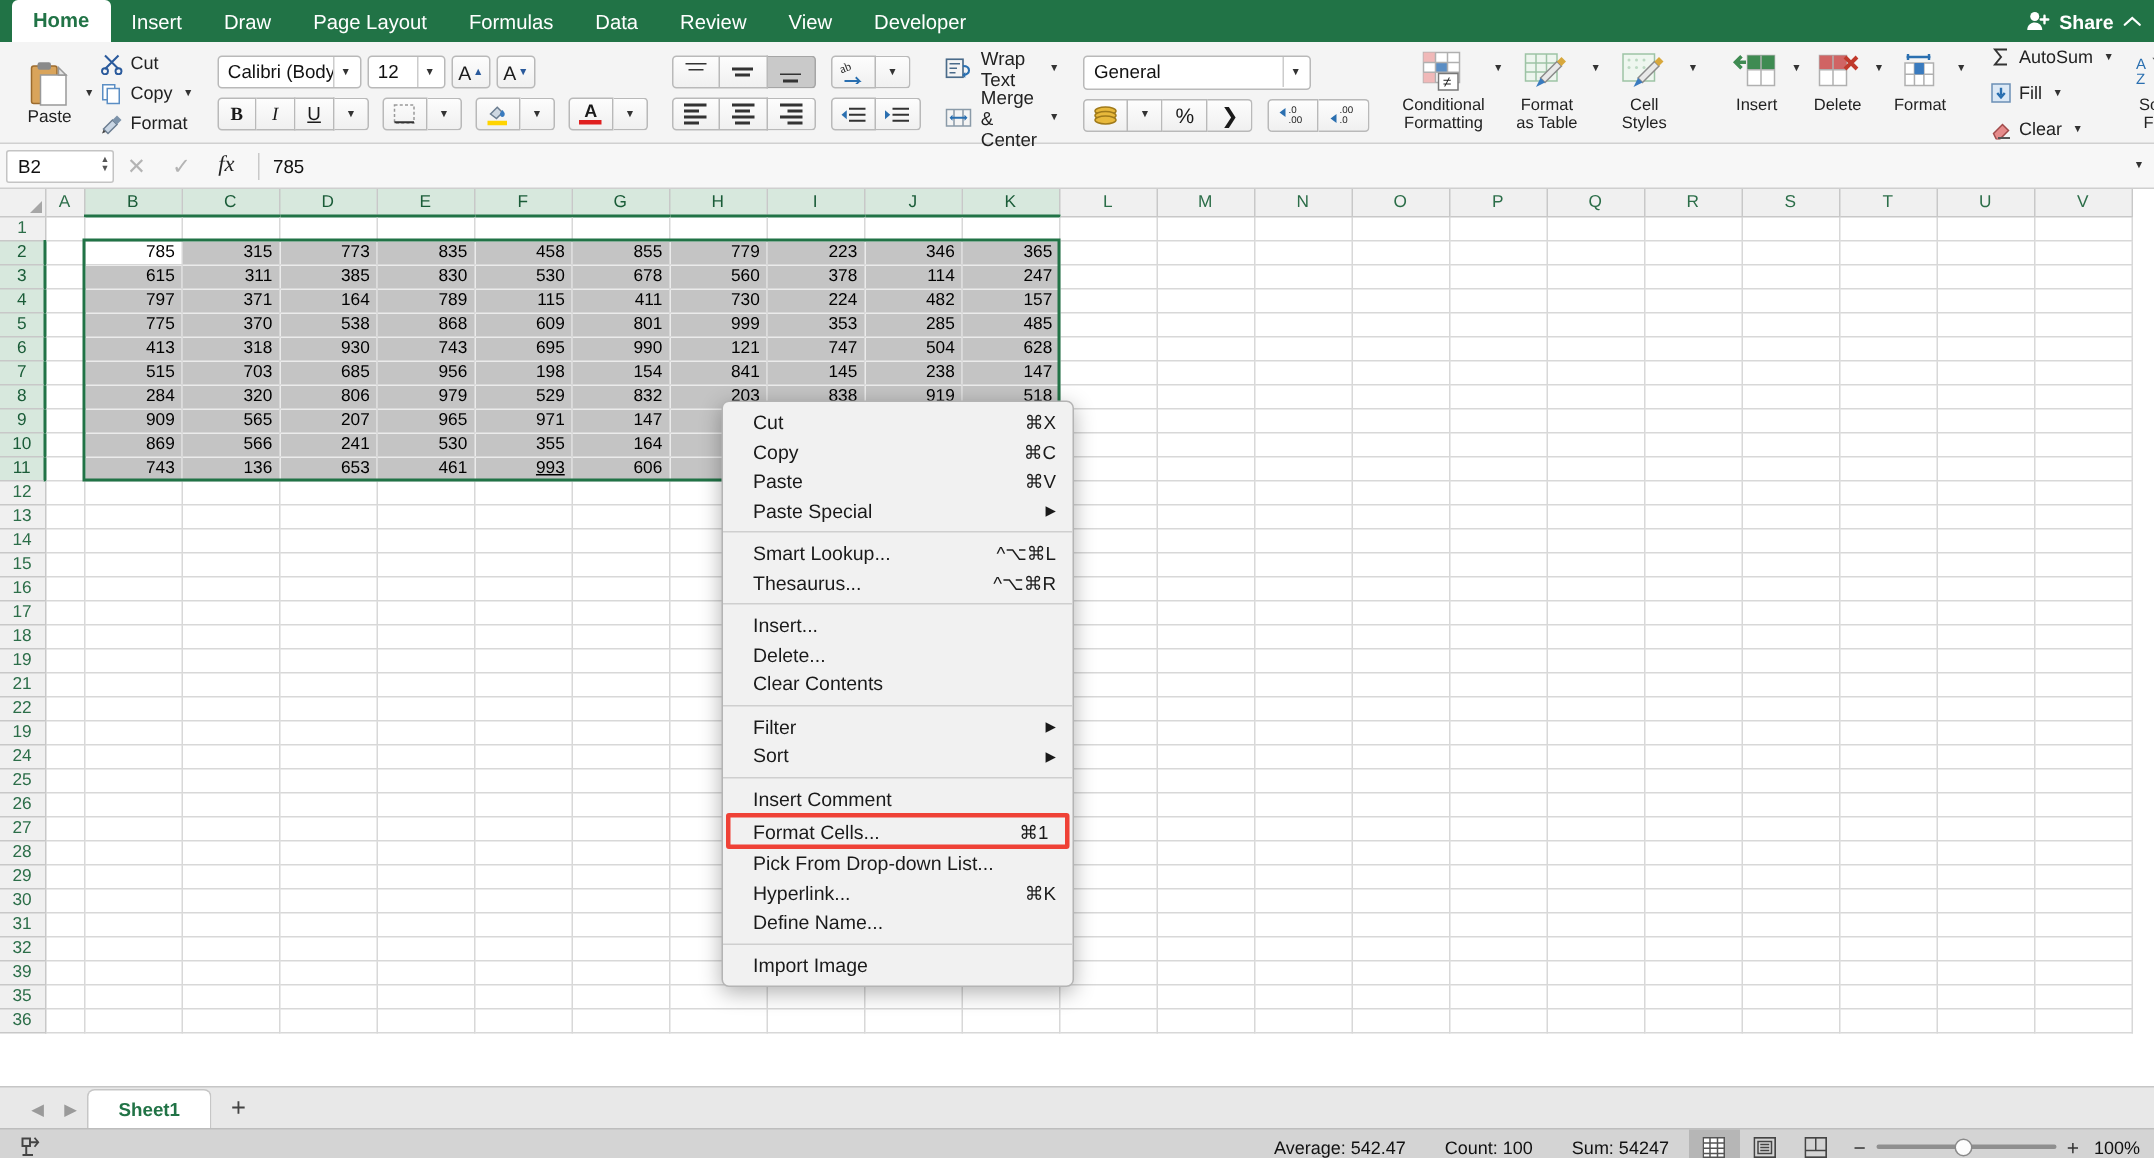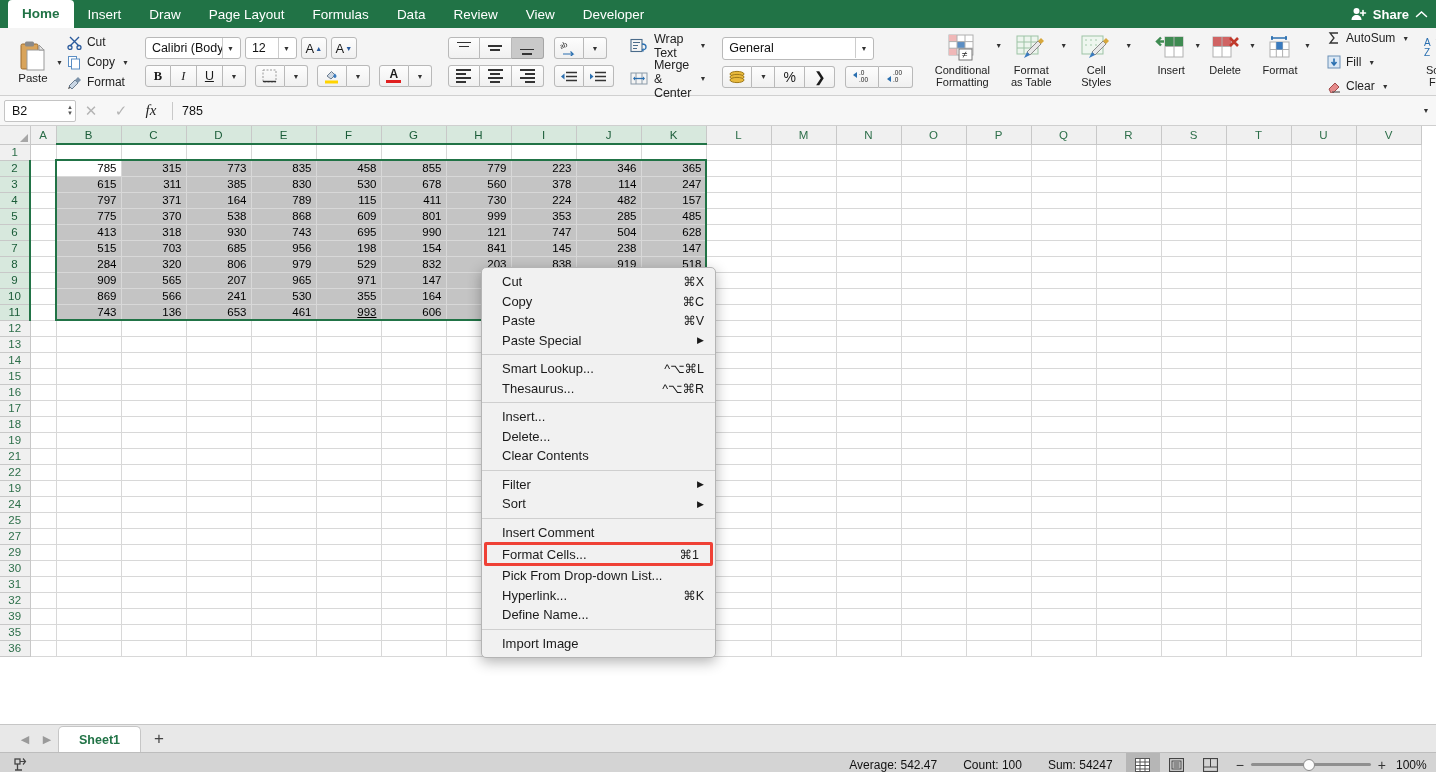--- a/index.html
+++ b/index.html
@@ -1303,21 +1303,71 @@
           <td class="cell" style="width: 65px;"></td>
           <td class="cell" style="width: 65px;"></td>
           <td class="cell" style="width: 65px;"></td>
           <td class="cell" style="width: 65px;"></td>
           <td class="cell" style="width: 65px;"></td>
           <td class="cell" style="width: 65px;"></td>
           <td class="cell" style="width: 65px;"></td>
           <td class="cell" style="width: 65px;"></td>
         </tr>
         <tr>
+          <th class="rowh">26</th>
+          <td class="cell" style="width: 26px;"></td>
+          <td class="cell" style="width: 65px;"></td>
+          <td class="cell" style="width: 65px;"></td>
+          <td class="cell" style="width: 65px;"></td>
+          <td class="cell" style="width: 65px;"></td>
+          <td class="cell" style="width: 65px;"></td>
+          <td class="cell" style="width: 65px;"></td>
+          <td class="cell" style="width: 65px;"></td>
+          <td class="cell" style="width: 65px;"></td>
+          <td class="cell" style="width: 65px;"></td>
+          <td class="cell" style="width: 65px;"></td>
+          <td class="cell" style="width: 65px;"></td>
+          <td class="cell" style="width: 65px;"></td>
+          <td class="cell" style="width: 65px;"></td>
+          <td class="cell" style="width: 65px;"></td>
+          <td class="cell" style="width: 65px;"></td>
+          <td class="cell" style="width: 65px;"></td>
+          <td class="cell" style="width: 65px;"></td>
+          <td class="cell" style="width: 65px;"></td>
+          <td class="cell" style="width: 65px;"></td>
+          <td class="cell" style="width: 65px;"></td>
+          <td class="cell" style="width: 65px;"></td>
+        </tr>
+        <tr>
           <th class="rowh">27</th>
+          <td class="cell" style="width: 26px;"></td>
+          <td class="cell" style="width: 65px;"></td>
+          <td class="cell" style="width: 65px;"></td>
+          <td class="cell" style="width: 65px;"></td>
+          <td class="cell" style="width: 65px;"></td>
+          <td class="cell" style="width: 65px;"></td>
+          <td class="cell" style="width: 65px;"></td>
+          <td class="cell" style="width: 65px;"></td>
+          <td class="cell" style="width: 65px;"></td>
+          <td class="cell" style="width: 65px;"></td>
+          <td class="cell" style="width: 65px;"></td>
+          <td class="cell" style="width: 65px;"></td>
+          <td class="cell" style="width: 65px;"></td>
+          <td class="cell" style="width: 65px;"></td>
+          <td class="cell" style="width: 65px;"></td>
+          <td class="cell" style="width: 65px;"></td>
+          <td class="cell" style="width: 65px;"></td>
+          <td class="cell" style="width: 65px;"></td>
+          <td class="cell" style="width: 65px;"></td>
+          <td class="cell" style="width: 65px;"></td>
+          <td class="cell" style="width: 65px;"></td>
+          <td class="cell" style="width: 65px;"></td>
+        </tr>
+        <tr>
+          <th class="rowh">28</th>
           <td class="cell" style="width: 26px;"></td>
           <td class="cell" style="width: 65px;"></td>
           <td class="cell" style="width: 65px;"></td>
           <td class="cell" style="width: 65px;"></td>
           <td class="cell" style="width: 65px;"></td>
           <td class="cell" style="width: 65px;"></td>
           <td class="cell" style="width: 65px;"></td>
           <td class="cell" style="width: 65px;"></td>
           <td class="cell" style="width: 65px;"></td>
           <td class="cell" style="width: 65px;"></td>

